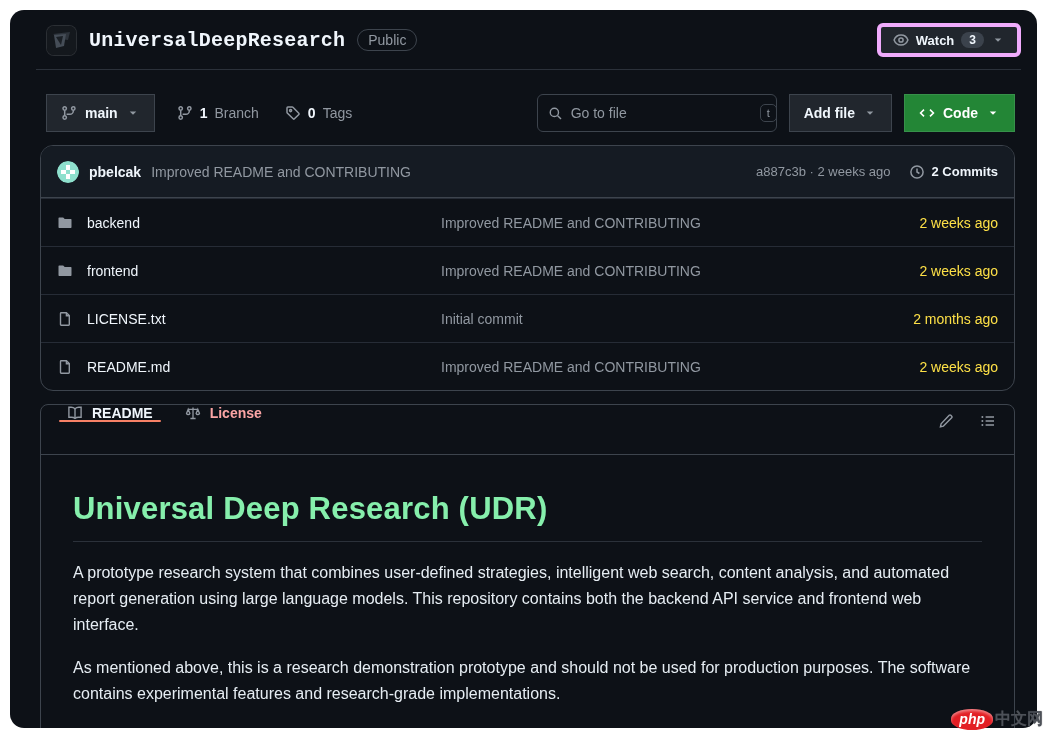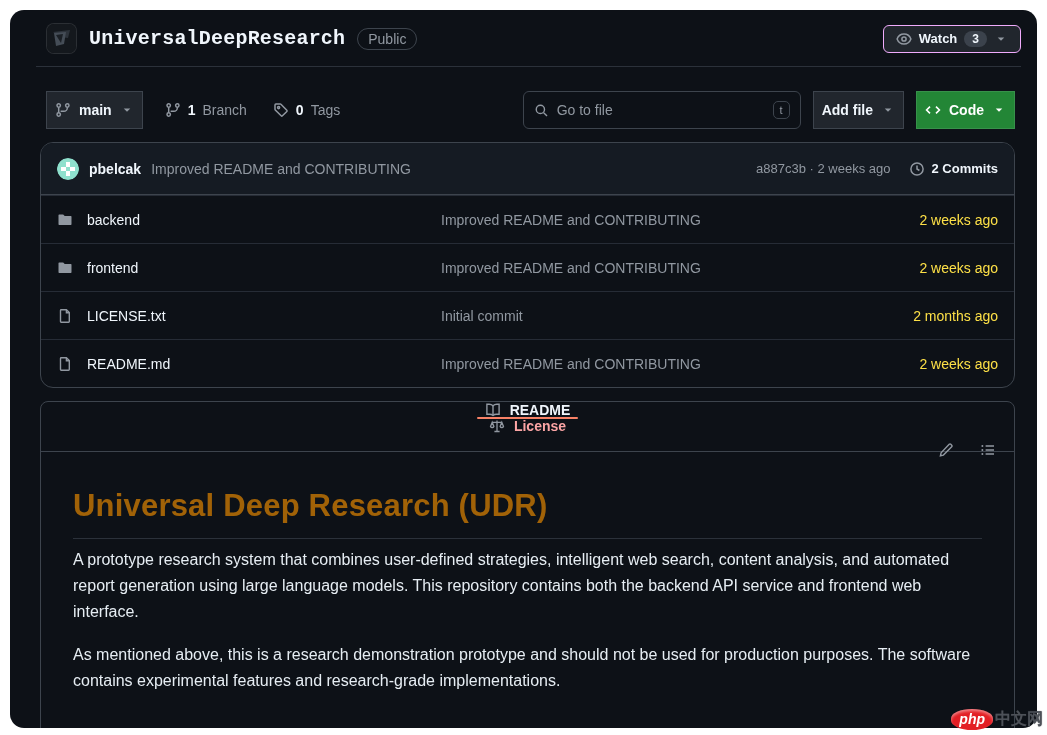--- a/index.html
+++ b/index.html
@@ -16,38 +16,38 @@
   }
 
   
   .repo-header { display:flex; align-items:center; padding:13px 16px 10px 36px; }
   .org-avatar { width:31px; height:31px; border-radius:8px; margin-right:12px; flex:0 0 auto;
                 border:1px solid rgba(240,246,252,0.12); background:#101418; }
   .repo-title { font-size:20px; font-weight:700; color:#f0f6fc; letter-spacing:.2px;font-family:Liberation Mono, monospace; }
   .badge { margin-left:12px; border:1px solid #3d444d; color:#9198a1; border-radius:999px;
            padding:2px 10px; font-size:14px; font-weight:500; }
   .watch-btn { margin-left:auto; display:flex; align-items:center; gap:7px;
-               background:#21262d; border:1px solid #f0abfc; border-radius:6px;
+               background:#21262d; border:4px solid #f0abfc; border-radius:6px;
                padding:5px 12px; color:#f0f6fc; font-weight:600; font-size:13px; cursor:pointer; }
   .watch-btn .icon { color:#9198a1; display:flex; }
   .count-pill { background:rgba(99,110,123,0.4); color:#f0f6fc; border-radius:999px;
                 padding:1px 8px; font-size:12px; font-weight:600; }
   .hdr-divider { border:none; border-top:1px solid #2b313a; margin:2px 16px 0 26px; }
 
   
   .toolbar { display:flex; align-items:center; padding:24px 22px 0 36px; }
-  .btn { display:flex; align-items:center; gap:8px; height:38px; padding:0 8px;
+  .btn { display:flex; align-items:center; gap:8px; height:38px; padding:0 14px;
          background:#21262d; border:1px solid #3d444d; border-radius:0;
          color:#f0f6fc; font-size:14px; font-weight:600; cursor:pointer; }
   .btn .icon, .caret { color:#9198a1; display:flex; }
   .stats { display:flex; align-items:center; gap:26px; margin-left:22px; color:#9198a1; font-size:14px; }
   .stat { display:flex; align-items:center; gap:7px; cursor:pointer; }
   .stat b { color:#f0f6fc; font-weight:700; }
   .stat .icon { display:flex; color:#9198a1; }
-  .search-box { margin-left:auto; display:flex; align-items:center; width:278px; height:38px;
+  .search-box { margin-left:auto; display:flex; align-items:center; width:240px; height:38px;
                 border:1px solid #3d444d; border-radius:6px; padding:12px 10px; gap:8px; background:#0d1117; }
   .search-box input { flex:1; background:transparent; border:none; outline:none;
                       color:#e6edf3; font-size:14px; font-family:inherit; }
   .search-box input::placeholder { color:#9198a1; }
   .key-hint { border:1px solid #3d444d; border-radius:5px; color:#9198a1; font-size:11px;
               padding:1px 6px; line-height:14px; }
   .search-box .icon { color:#9198a1; display:flex; }
   .add-file { margin-left:12px; }
   .code-btn { margin-left:12px; background:#238636; border:1px solid rgba(240,246,252,0.1); color:#ffffff; }
   .code-btn .icon, .code-btn .caret { color:#ffffff; }
@@ -67,34 +67,34 @@
   .file-row { display:grid; grid-template-columns:384px 1fr 150px; align-items:center;
               height:48px; padding:0 16px; border-top:1px solid #262c36; cursor:pointer; }
   .file-row:first-of-type { border-top:none; }
   .file-name { display:flex; align-items:center; gap:14px; color:#f0f6fc; font-size:14px; }
   .file-name .icon { display:flex; color:#9198a1; }
   .row-msg { color:#9198a1; font-size:14px; }
   .row-time { color:#fde047; font-size:14px; text-align:right; }
 
   
   .readme-box { margin:13px 22px 0 30px; border:1px solid #3d444d; border-radius:8px; }
-  .readme-tabs { display:flex; align-items:center; height:50px; padding:0 10px;
-                 border-bottom:1px solid #3d444d;flex-direction:column; }
+  .readme-tabs { display:flex; align-items:flex-start; height:50px; padding:0 10px;
+                 border-bottom:1px solid #3d444d; }
   .tab { position:relative; display:flex; align-items:center; gap:9px; padding:0 16px;
          font-size:14px; color:#fca5a5; cursor:pointer;font-weight:bold; }
   .tab .icon { display:flex; color:#9198a1; }
   .tab.active { font-weight:700; color:#f0f6fc; }
   .tab.active::after { content:""; position:absolute; left:8px; right:8px; bottom:-1px;
                        height:2px; background:#f78166; border-radius:2px; }
   .tab-actions { margin-left:auto; display:flex; align-items:center; gap:10px; }
   .icon-btn { display:flex; align-items:center; justify-content:center; width:32px; height:32px;
               border-radius:6px; color:#9198a1; cursor:pointer; }
   .readme-content { padding:14px 32px 32px 32px; }
-  .readme-content h1 { font-size:31px; font-weight:700; color:#a16207; letter-spacing:.2px;
-                       margin:22px 0 8px; padding-bottom:14px; border-bottom:1px solid #2b313a; }
+  .readme-content h1 { font-size:31px; font-weight:700; color:#86efac; letter-spacing:.2px;
+                       margin:22px 0 18px; padding-bottom:14px; border-bottom:1px solid #2b313a; }
   .readme-content p { font-size:16px; line-height:1.62; color:#e6edf3; margin-bottom:17px; }
 
   
   .watermark { position:absolute; right:4px; bottom:5px; display:flex; align-items:center; gap:2px; }
   .wm-badge { background:#e31e24; color:#fff; font-style:italic; font-weight:700; font-size:14px;
               border-radius:50% / 46%; padding:2px 8px 3px; box-shadow:inset 0 2px 3px rgba(255,255,255,.45); }
   .wm-text { color:#4d5158; font-weight:700; font-size:16px; text-shadow:0 0 1px #2a2d33; }
 
   svg { display:block; }
 </style>

